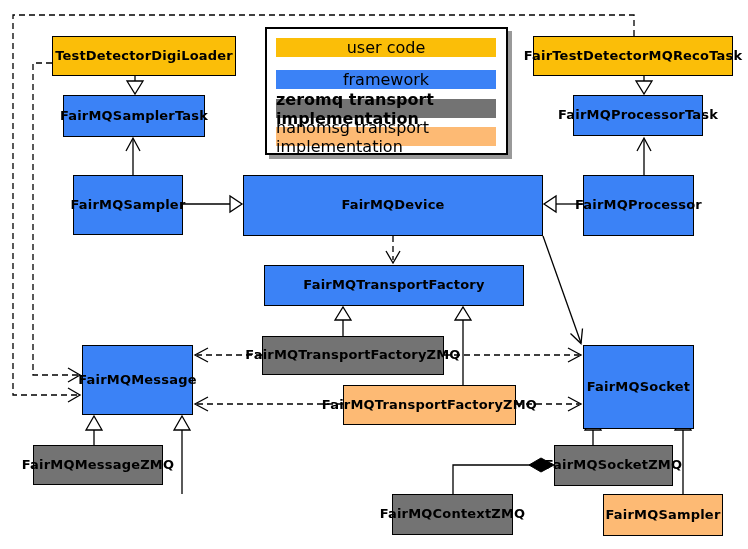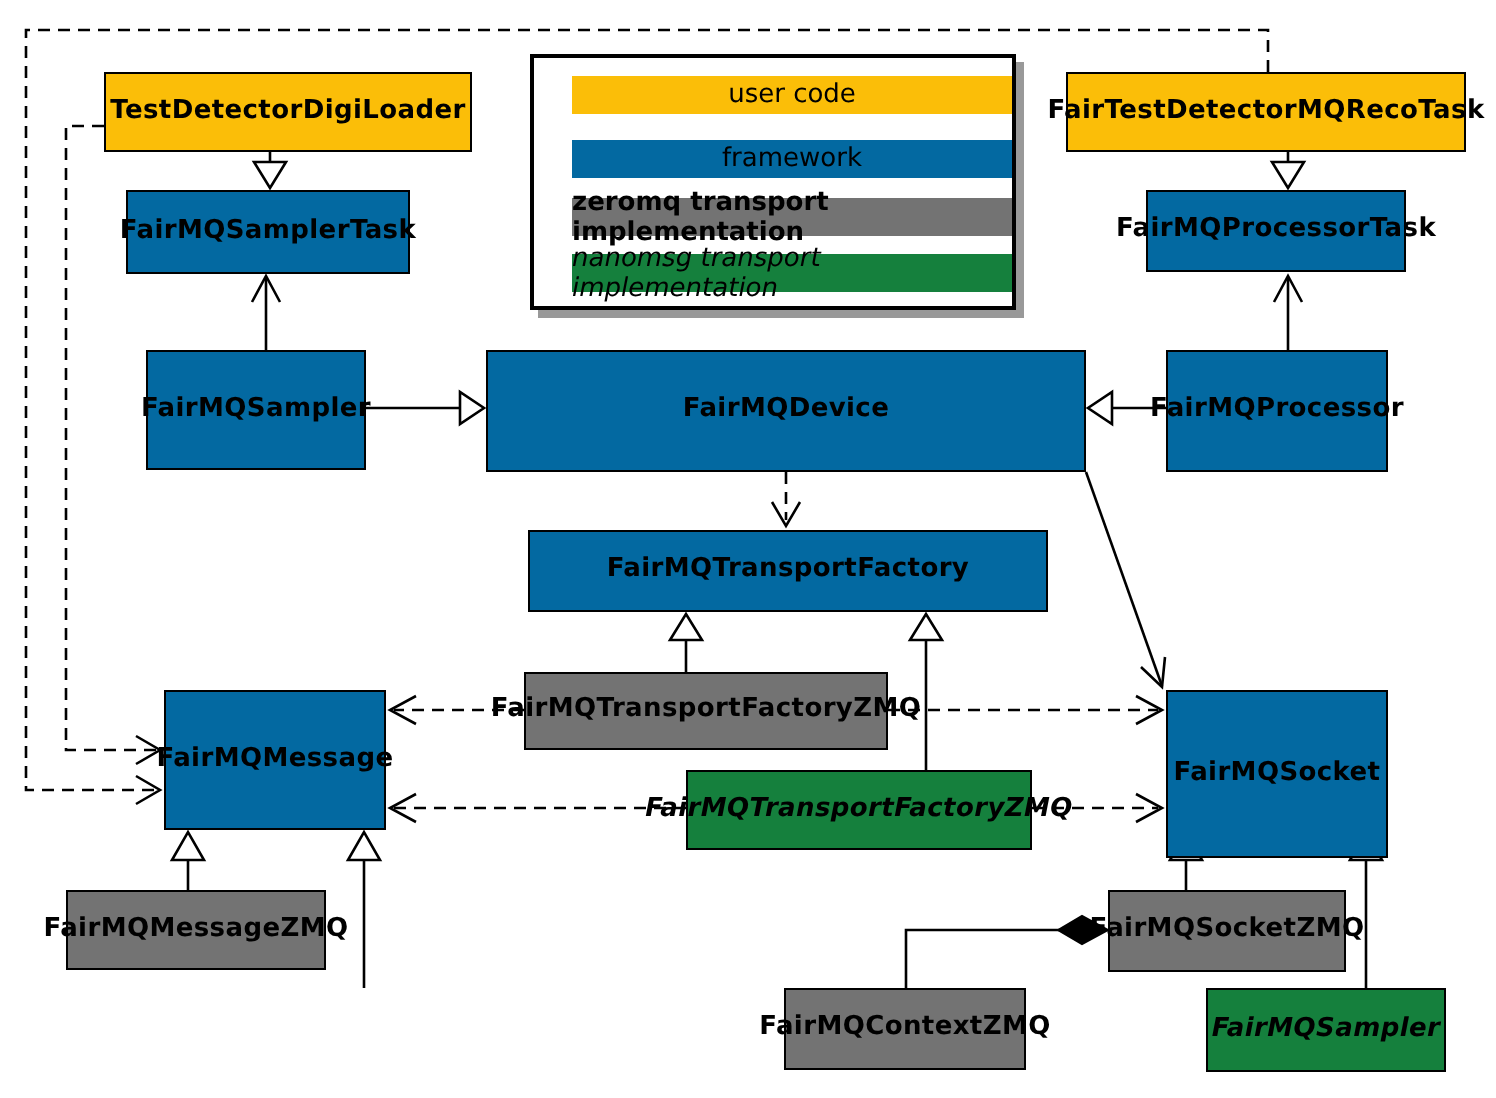--- a/index.html
+++ b/index.html
@@ -15,32 +15,32 @@
     position:absolute;
     box-sizing:border-box;
     border:1.5px solid #000;
     display:flex;align-items:center;justify-content:center;
     font-size:13px;font-weight:bold;color:#000;
     text-align:center;letter-spacing:0.2px;
     line-height:1.1;
   }
   .node.abstract{}
   .fill-user{background:#FBBE08;}
-  .fill-fw{background:#0369a1;}
+  .fill-fw{background:#3b82f6;}
   .fill-zmq{background:#737373;font-weight:bold;}
-  .fill-nn{background:#15803d;font-style:italic;}
+  .fill-nn{background:#fdba74;}
   .legend{
     position:absolute;left:265px;top:27px;width:243px;height:128px;
     box-sizing:border-box;background:#fff;border:2px solid #000;
     box-shadow:4px 4px 0 #999;
   }
   .legend-item{
     position:absolute;left:9px;width:220px;height:19px;
     display:flex;align-items:center;justify-content:center;
-    font-size:13px;color:#000;margin-left:10px;
+    font-size:16px;color:#000;
   }
   svg .ln{stroke:#000;stroke-width:1.3;fill:none;}
   svg .dash{stroke-dasharray:6 4;}
   svg .tri{fill:#fff;stroke:#000;stroke-width:1.3;}
   svg .vee{fill:none;stroke:#000;stroke-width:1.3;}
   svg .diamond{fill:#000;stroke:#000;}
 </style>
 </head>
 <body>
 

